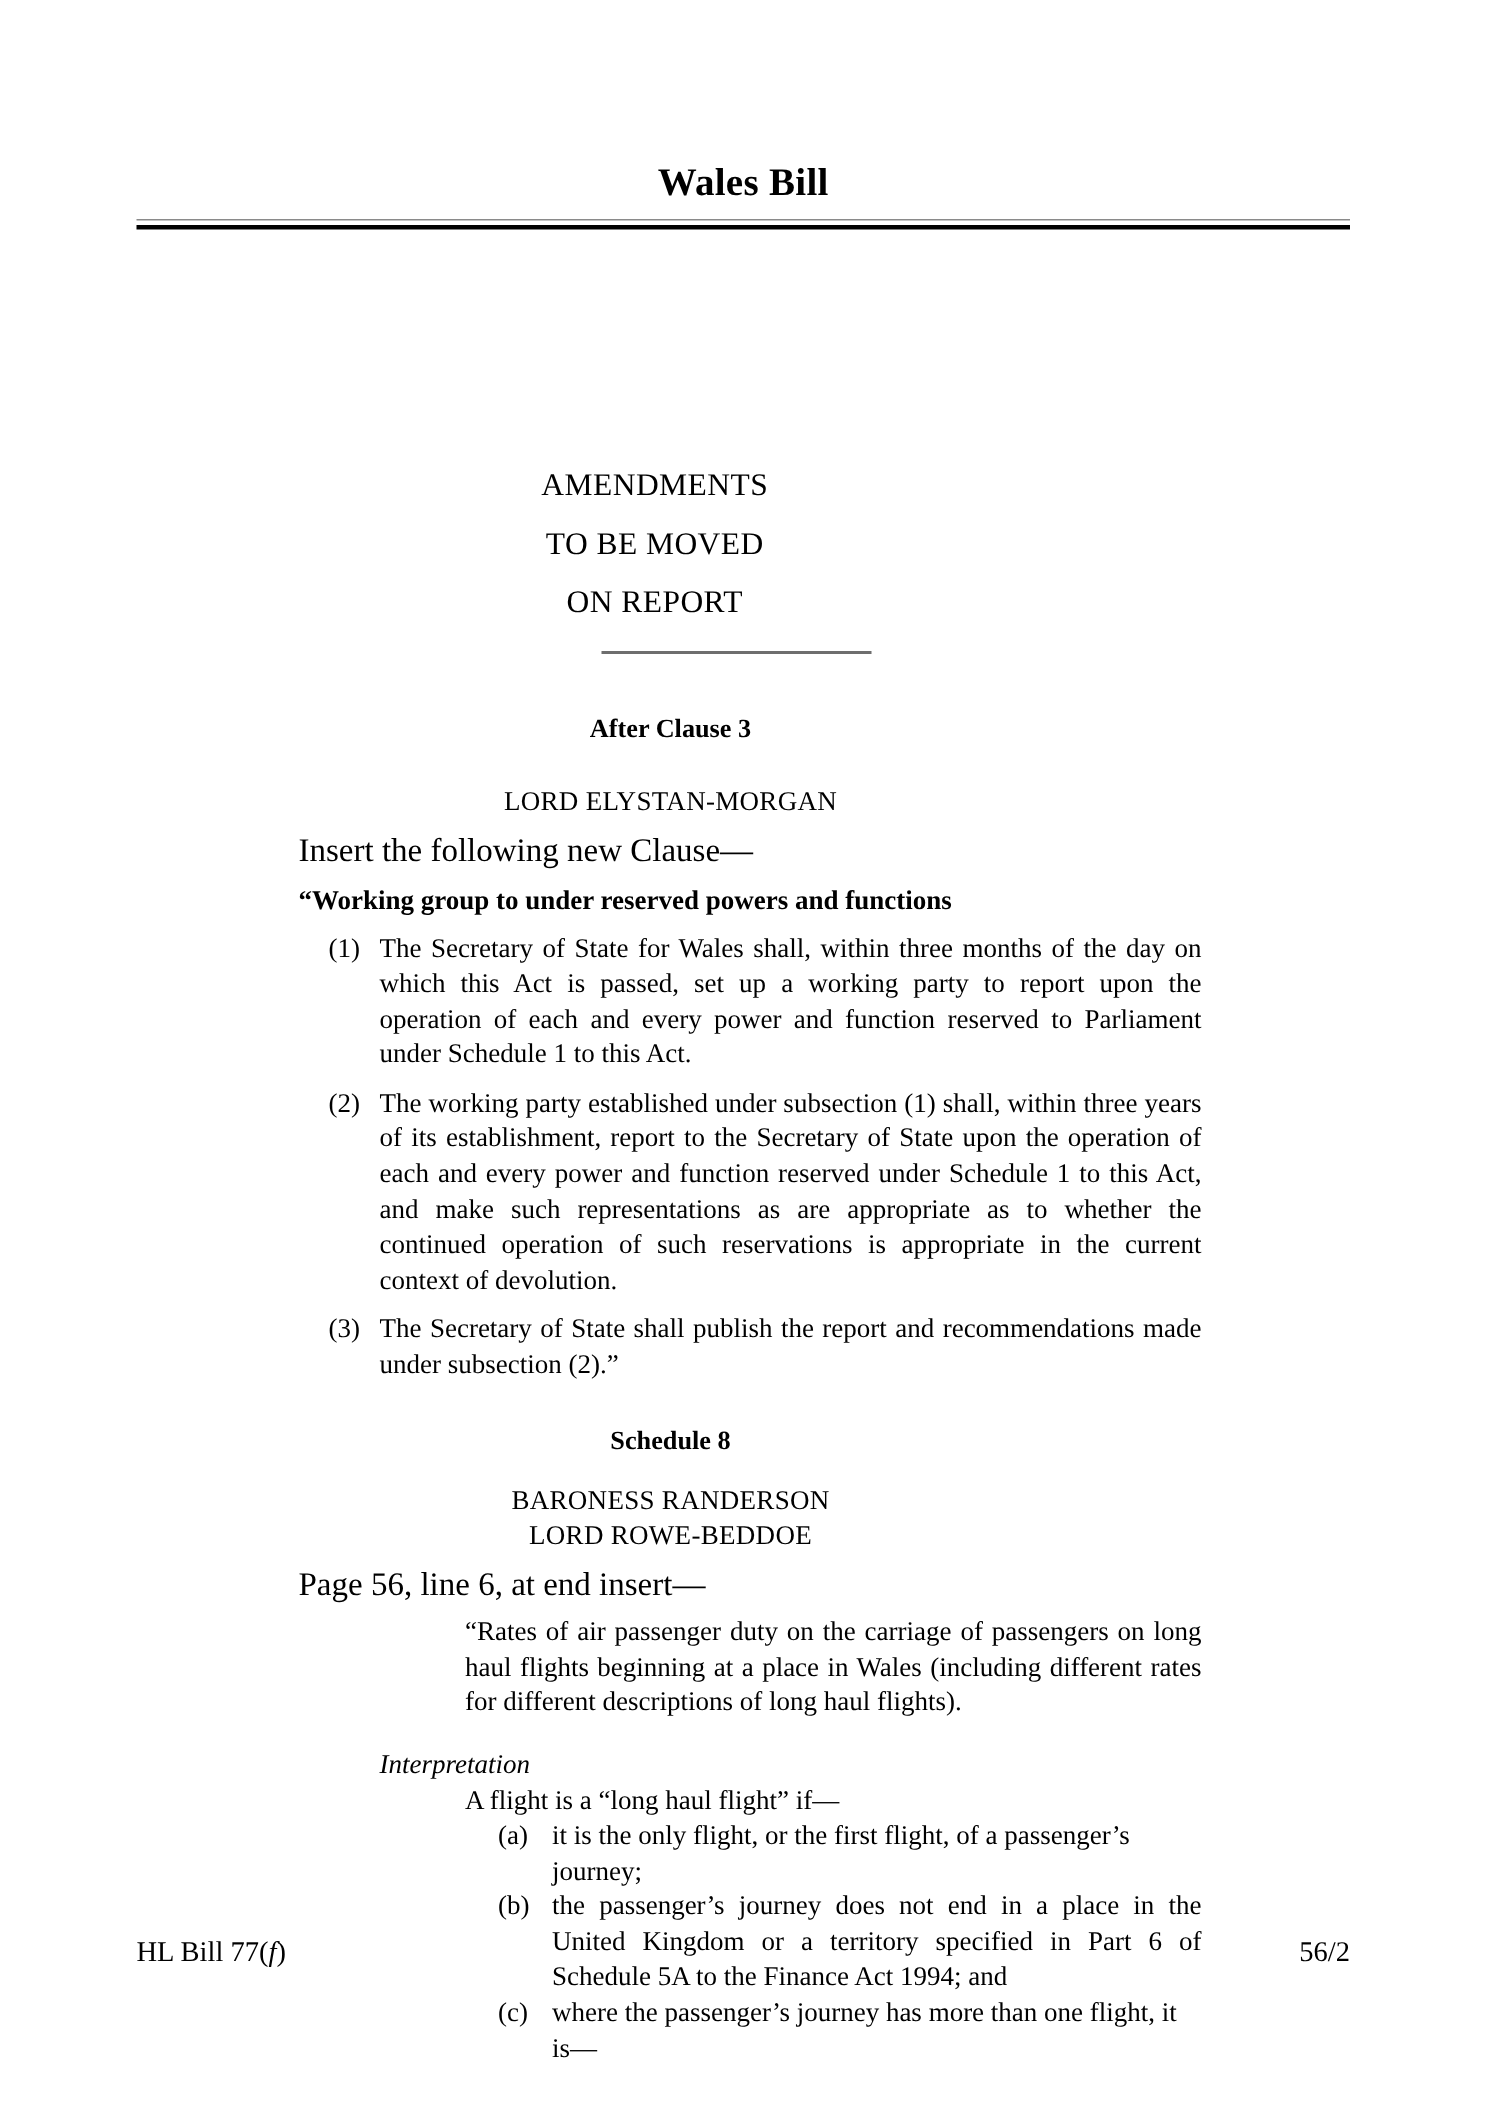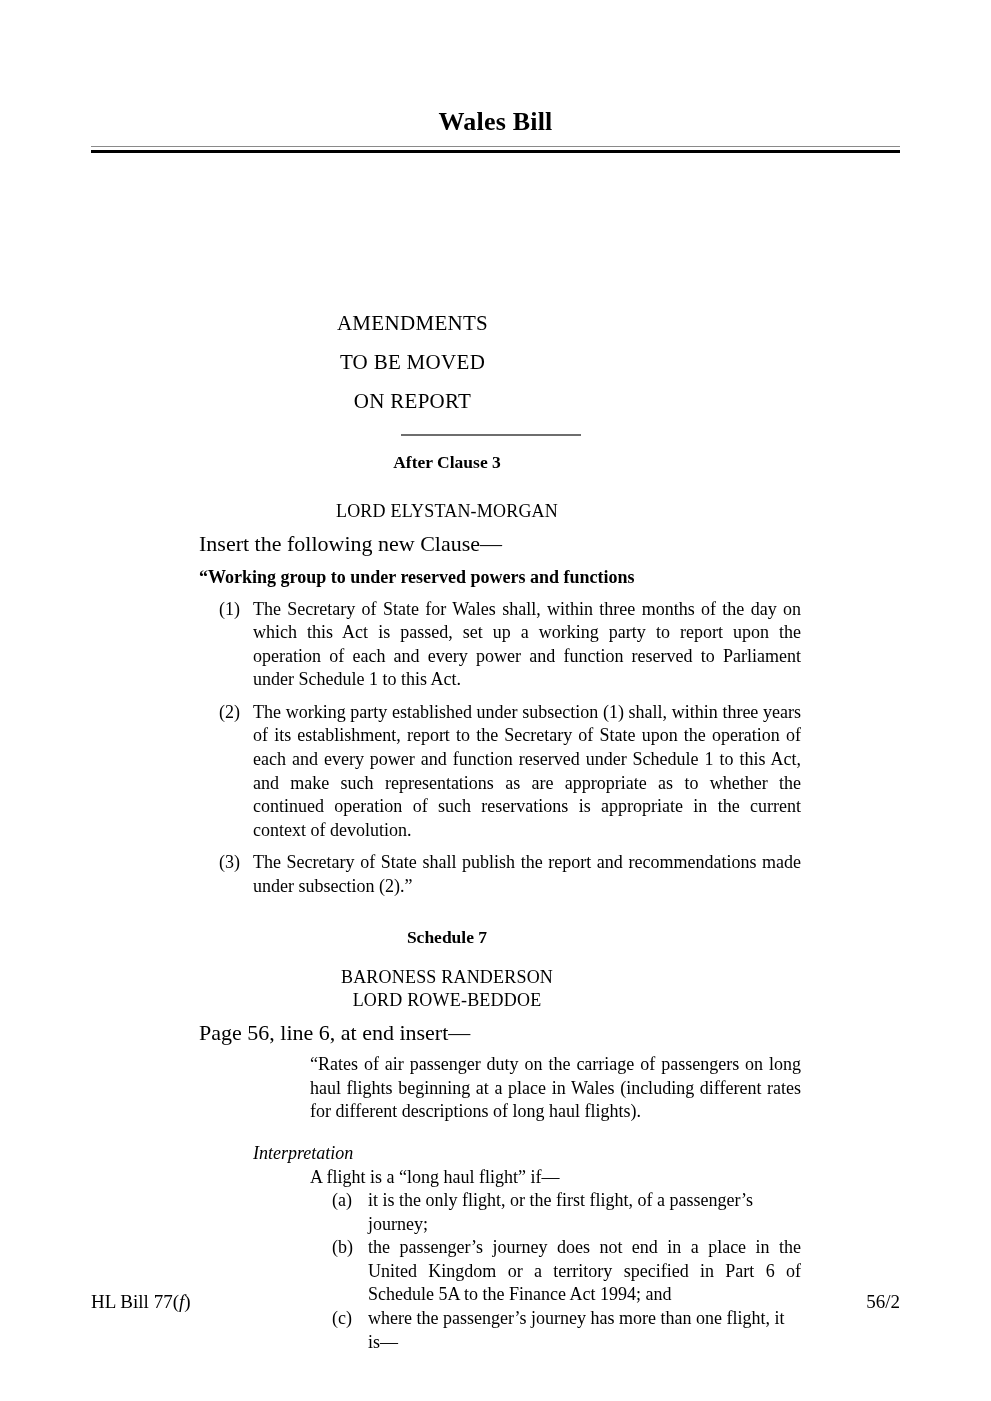--- a/index.html
+++ b/index.html
@@ -46,39 +46,40 @@
     background: #000000;
   }
 
   
   .caption-block {
     position: absolute;
     top: 304px;
     left: 0;
     width: 825px;
     text-align: center;
+    padding-left: 24px;
   }
   .caption-line {
     font-size: 21px;
     line-height: 39px;
     letter-spacing: 0.3px;
   }
   .caption-rule {
     position: absolute;
     top: 434px;
     left: 401px;
     width: 180px;
     height: 2px;
     background: #6e6e6e;
   }
 
   
   .body {
     position: absolute;
-    top: 451px;
+    top: 474px;
     left: 0;
     width: 894px;
   }
   .centered-head {
     text-align: center;
     font-size: 17.5px;
     font-weight: bold;
     line-height: 22px;
   }
   .sponsor {
@@ -218,21 +219,21 @@
     </div>
     <div class="gap-sm"></div>
 
     <div class="sub">
       <span class="marker">(3)</span>
       <span>The Secretary of State shall publish the report and recommendations made under subsection (2).”</span>
     </div>
 
     <div class="gap-lg"></div>
 
-    <div class="centered-head">Schedule 7</div>
+    <div class="centered-head">Schedule 8</div>
     <div class="gap-md"></div>
     <div class="sponsor">BARONESS RANDERSON</div>
     <div class="sponsor">LORD ROWE-BEDDOE</div>
     <div class="gap-sm"></div>
     <div class="flush">Page 56, line 6, at end insert—</div>
     <div class="gap-sm"></div>
 
     <div class="quoted">“Rates of air passenger duty on the carriage of passengers on long haul flights beginning at a place in Wales (including different rates for different descriptions of long haul flights).</div>
     <div class="gap-md"></div>
 

